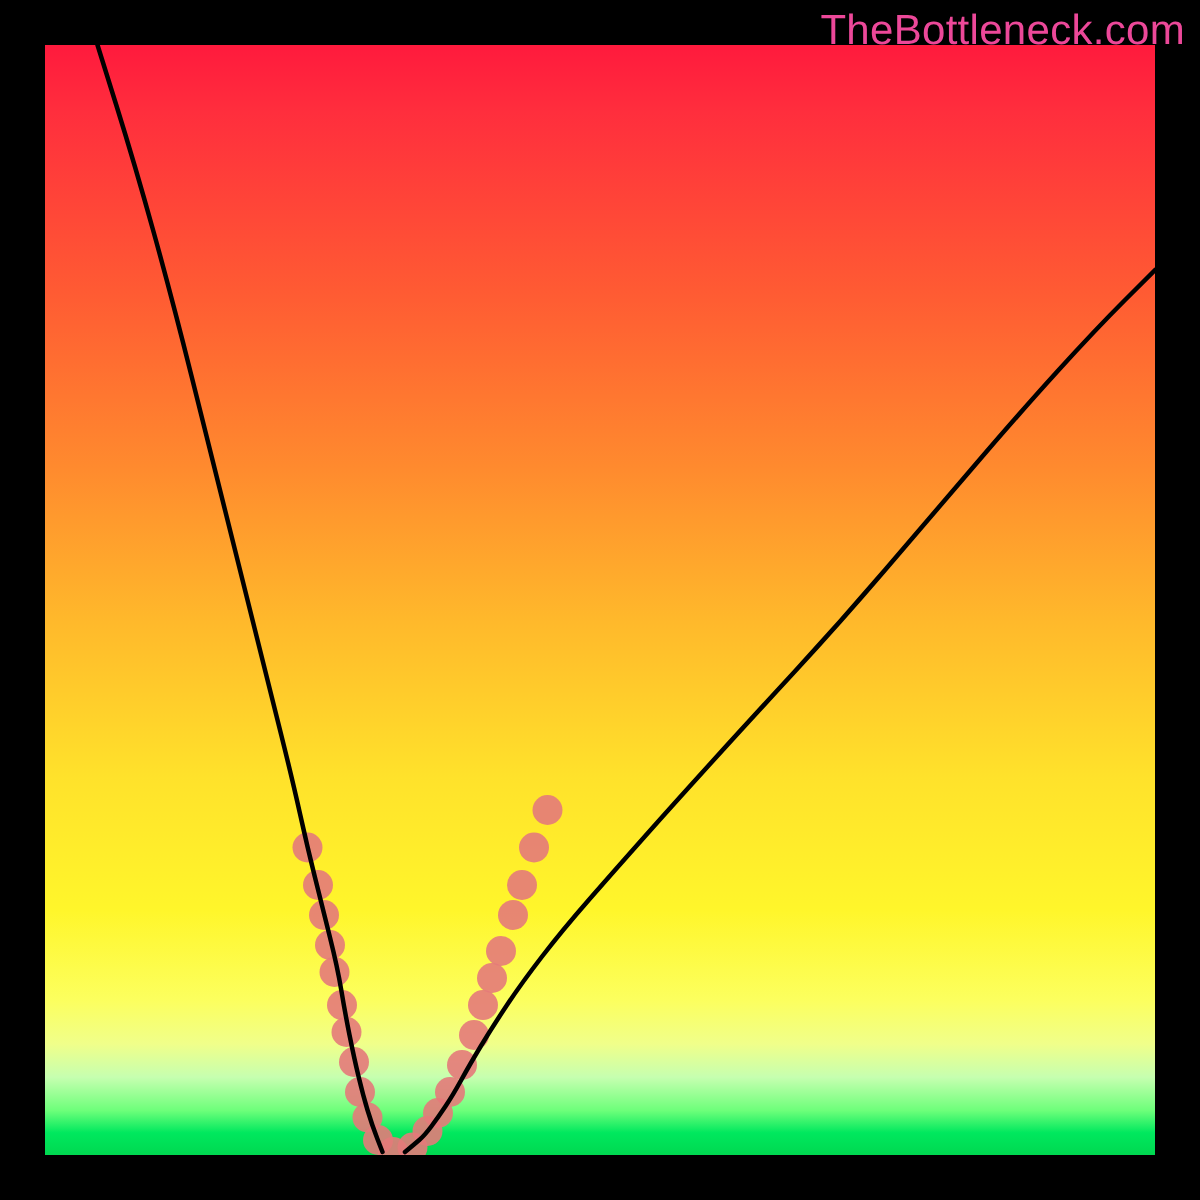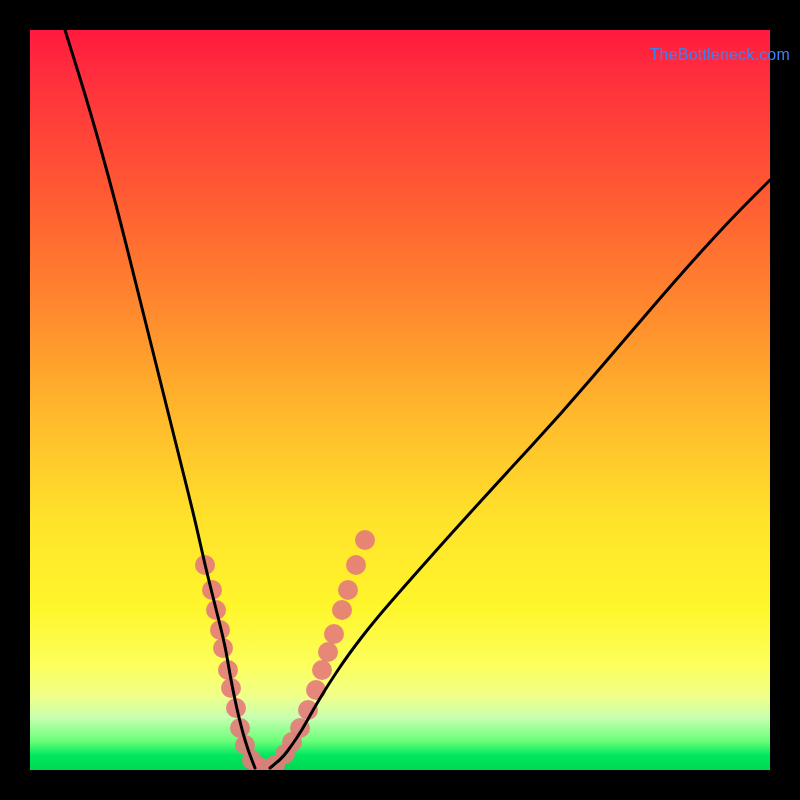--- a/index.html
+++ b/index.html
@@ -39,26 +39,25 @@
       #c6ffb0 93%,
       #6dff7a 96%,
       #00e85e 98%,
       #00d850 100%
     );
   }
   .watermark {
     position: absolute;
     top: 4px;
     right: 10px;
-    color: #3b82f6;
-    font-size: 16px;
+    color: #ec4899;
+    font-size: 28px;
     font-weight: 500;
     letter-spacing: 0.2px;
     user-select: none;
-    margin-top: 42px;
   }
   svg.curves {
     position: absolute;
     top: 0; left: 0;
     width: 740px;
     height: 740px;
   }
   .curve {
     fill: none;
     stroke: #000;

